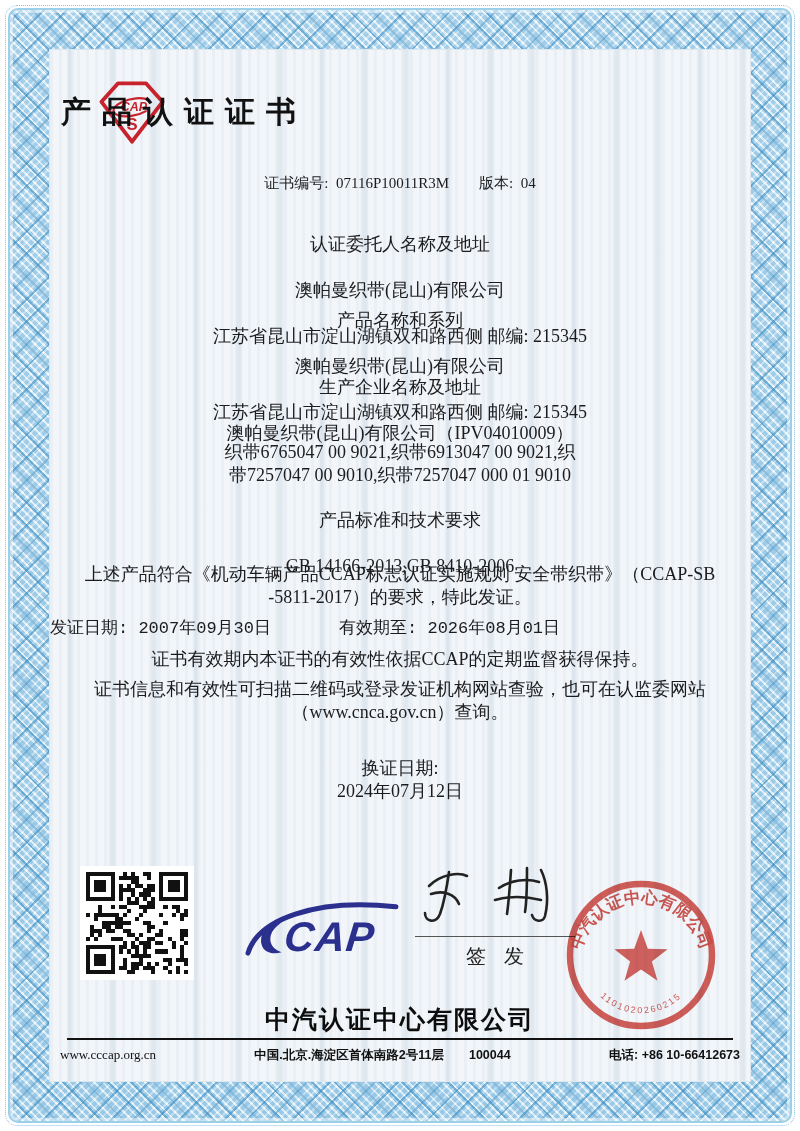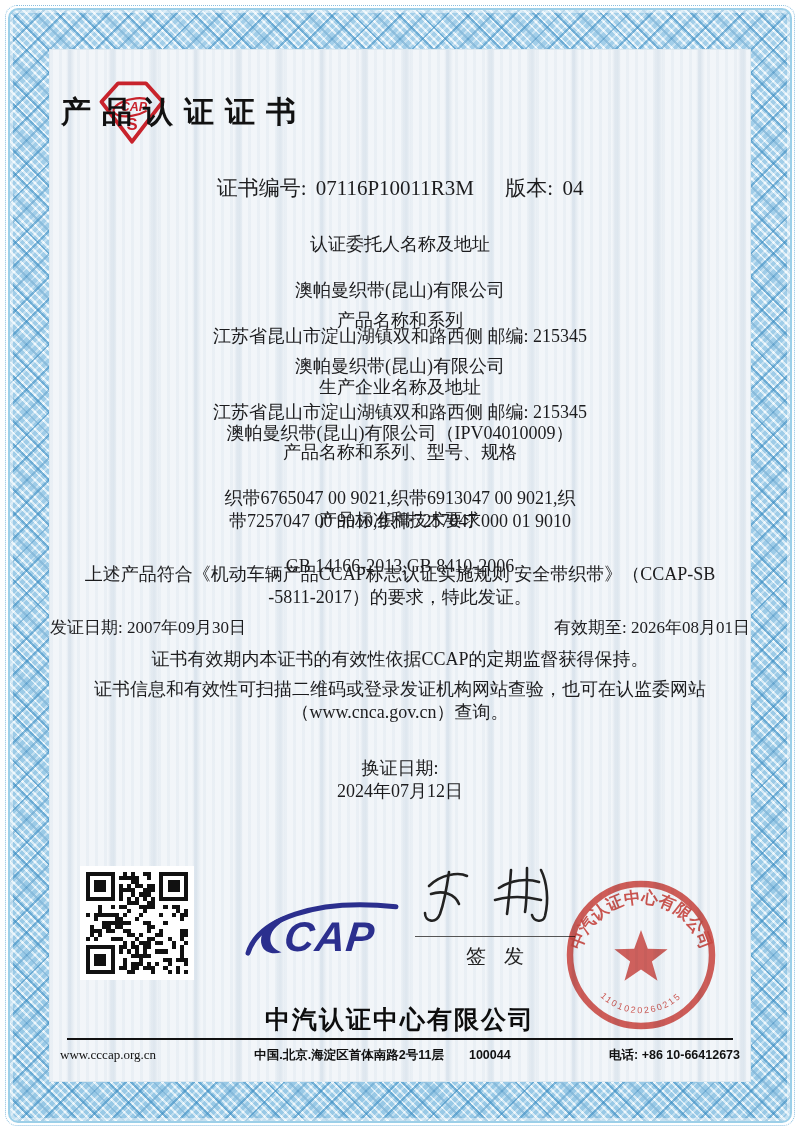--- a/index.html
+++ b/index.html
@@ -41,28 +41,28 @@
   }
 
   .gem-logo { position:absolute; left:45px; top:26px; width:74px; height:72px; }
 
   .title {
     position:absolute; top:42px; left:0; width:100%;
     text-align:left; font-size:30px; font-weight:bold; color:#111;
     letter-spacing:11px; text-indent:11px;
   }
 
-  .cert-line { position:absolute; top:124px; left:0; width:100%; text-align:center; font-size:21px; }
+  .cert-line { position:absolute; top:124px; left:0; width:100%; text-align:center; font-size:15px; }
   .cert-line .v { margin-left:4px; }
   .cert-line .gap { margin-left:26px; }
 
   .blk { position:absolute; left:0; width:100%; text-align:center; font-size:18px; line-height:23px; white-space:pre-line; }
   .blk .sec-line:empty { display:none; }
 
-  .dates-row { position:absolute; left:0; width:100%; display:flex; justify-content:space-between; gap:68px; font-size:17px; }
+  .dates-row { position:absolute; left:0; width:100%; display:flex; justify-content:flex-start; gap:68px; font-size:17px;font-family:Liberation Mono, monospace; }
 
   
   .qr { position:absolute; left:30px; top:816px; width:114px; height:114px; }
   .blue-logo { position:absolute; left:182px; top:840px; width:178px; height:74px; }
 
   .sig-block { position:absolute; left:363px; top:810px; width:164px; text-align:center; }
   .sig-svg { width:160px; height:74px; display:block; margin:0 auto; }
   .sig-line { width:160px; height:0; border-top:1.6px solid #555; margin:2px auto 6px auto; }
   .sig-caption { font-size:20px; letter-spacing:18px; text-indent:18px; color:#222; }
 
@@ -118,21 +118,20 @@
       <div class="sec-line">澳帕曼织带(昆山)有限公司</div>
       <div class="sec-line">江苏省昆山市淀山湖镇双和路西侧  邮编: 215345</div>
     </div>
 
     <div class="blk" style="top:303px">
       <div class="sec-line">生产企业名称及地址</div>
       <div class="sec-line">澳帕曼织带(昆山)有限公司（IPV04010009）</div>
     </div>
 
     <div class="blk" style="top:368px">
-      <div class="sec-line">产品名称和系列、型号、规格</div>
       <div class="sec-line">织带6765047 00 9021,织带6913047 00 9021,织
 带7257047 00 9010,织带7257047 000 01 9010</div>
       
     </div>
 
     <div class="blk" style="top:436px">
       <div class="sec-line">产品标准和技术要求</div>
       <div class="sec-line">GB 14166-2013,GB 8410-2006</div>
       
     </div>

